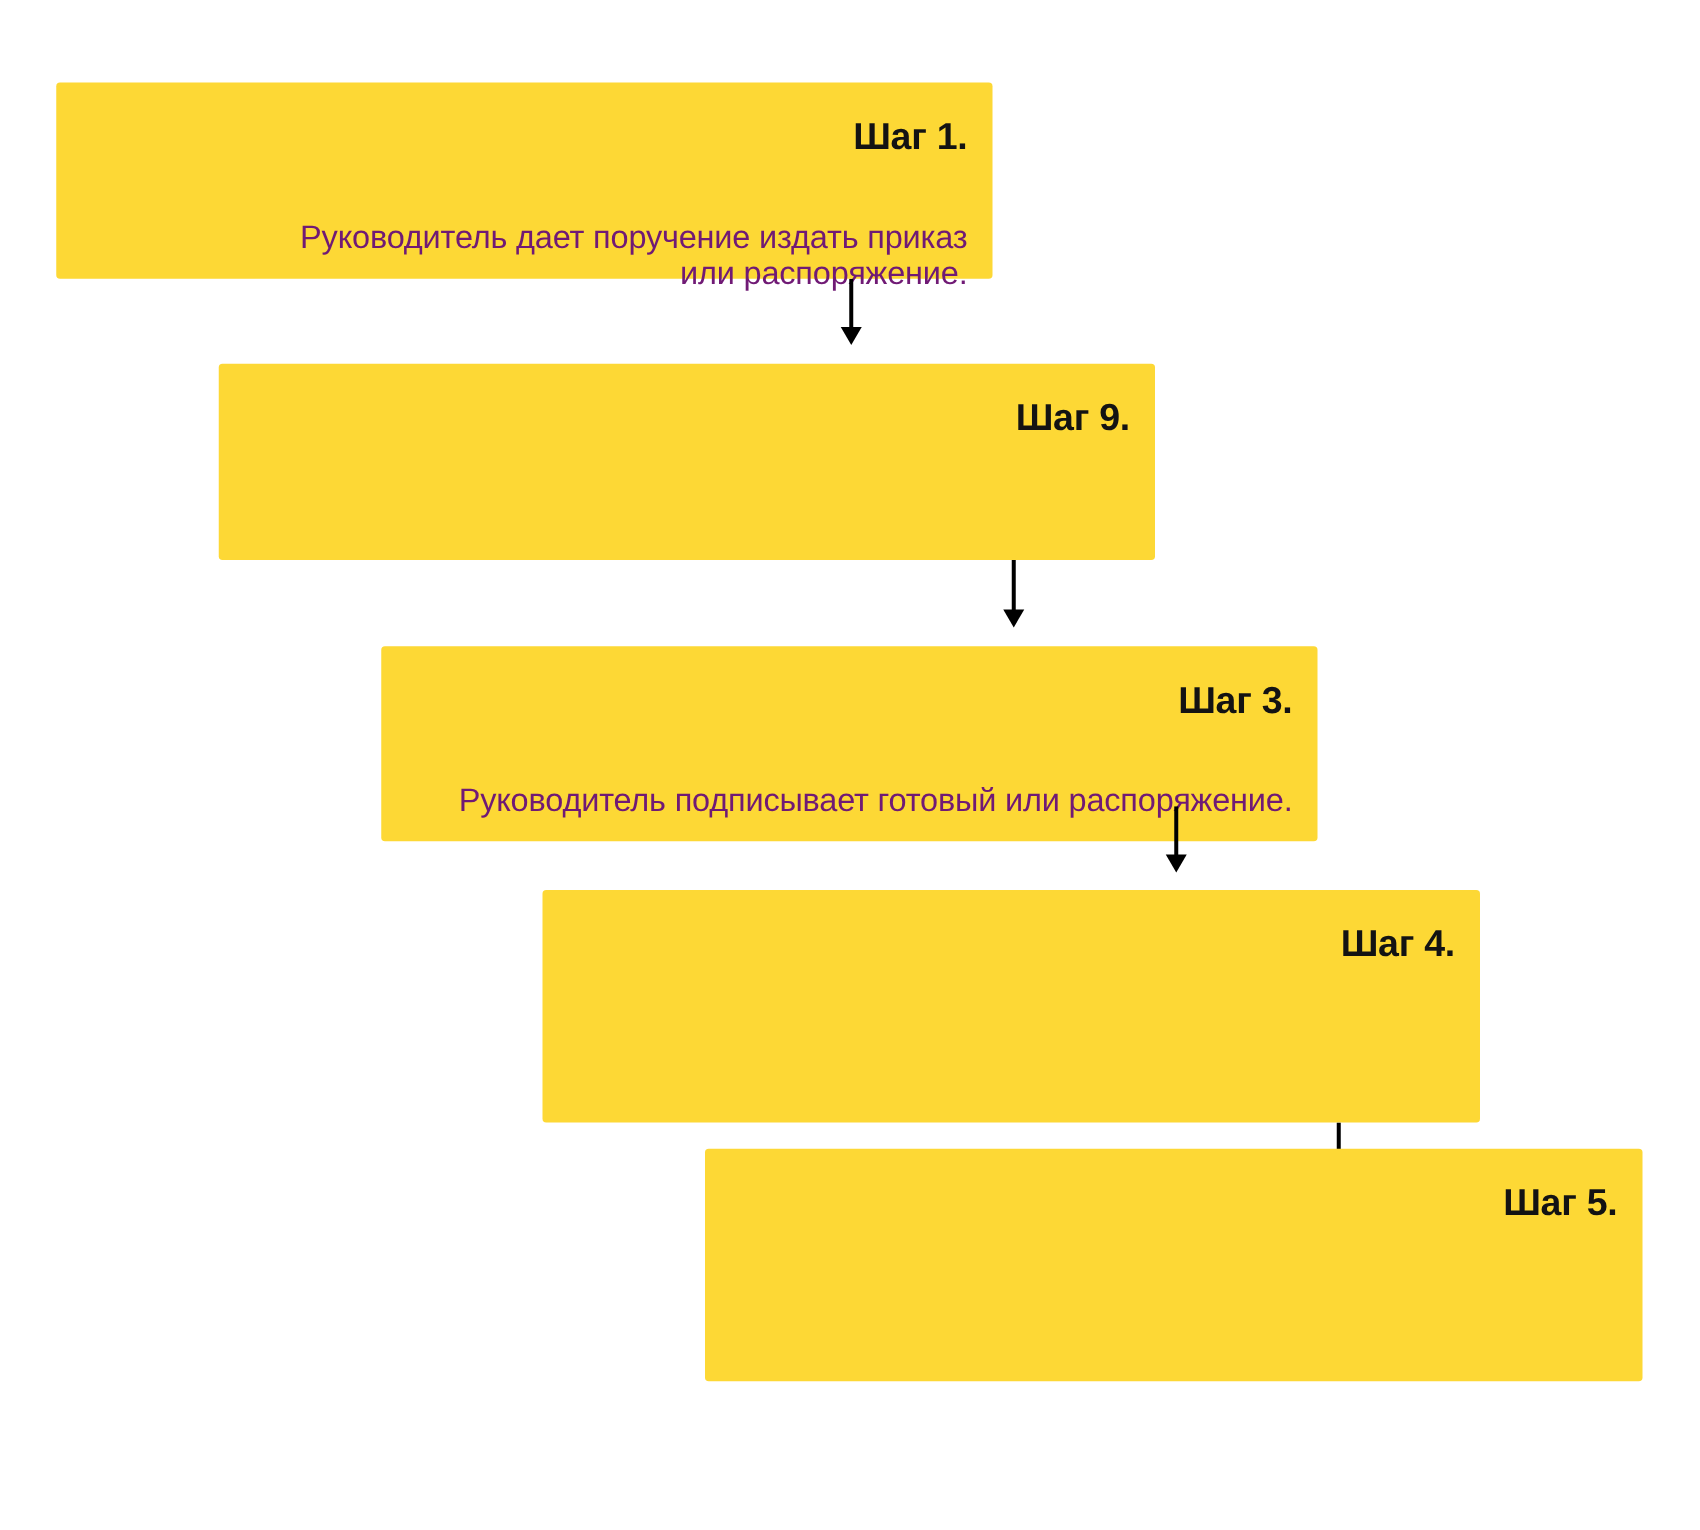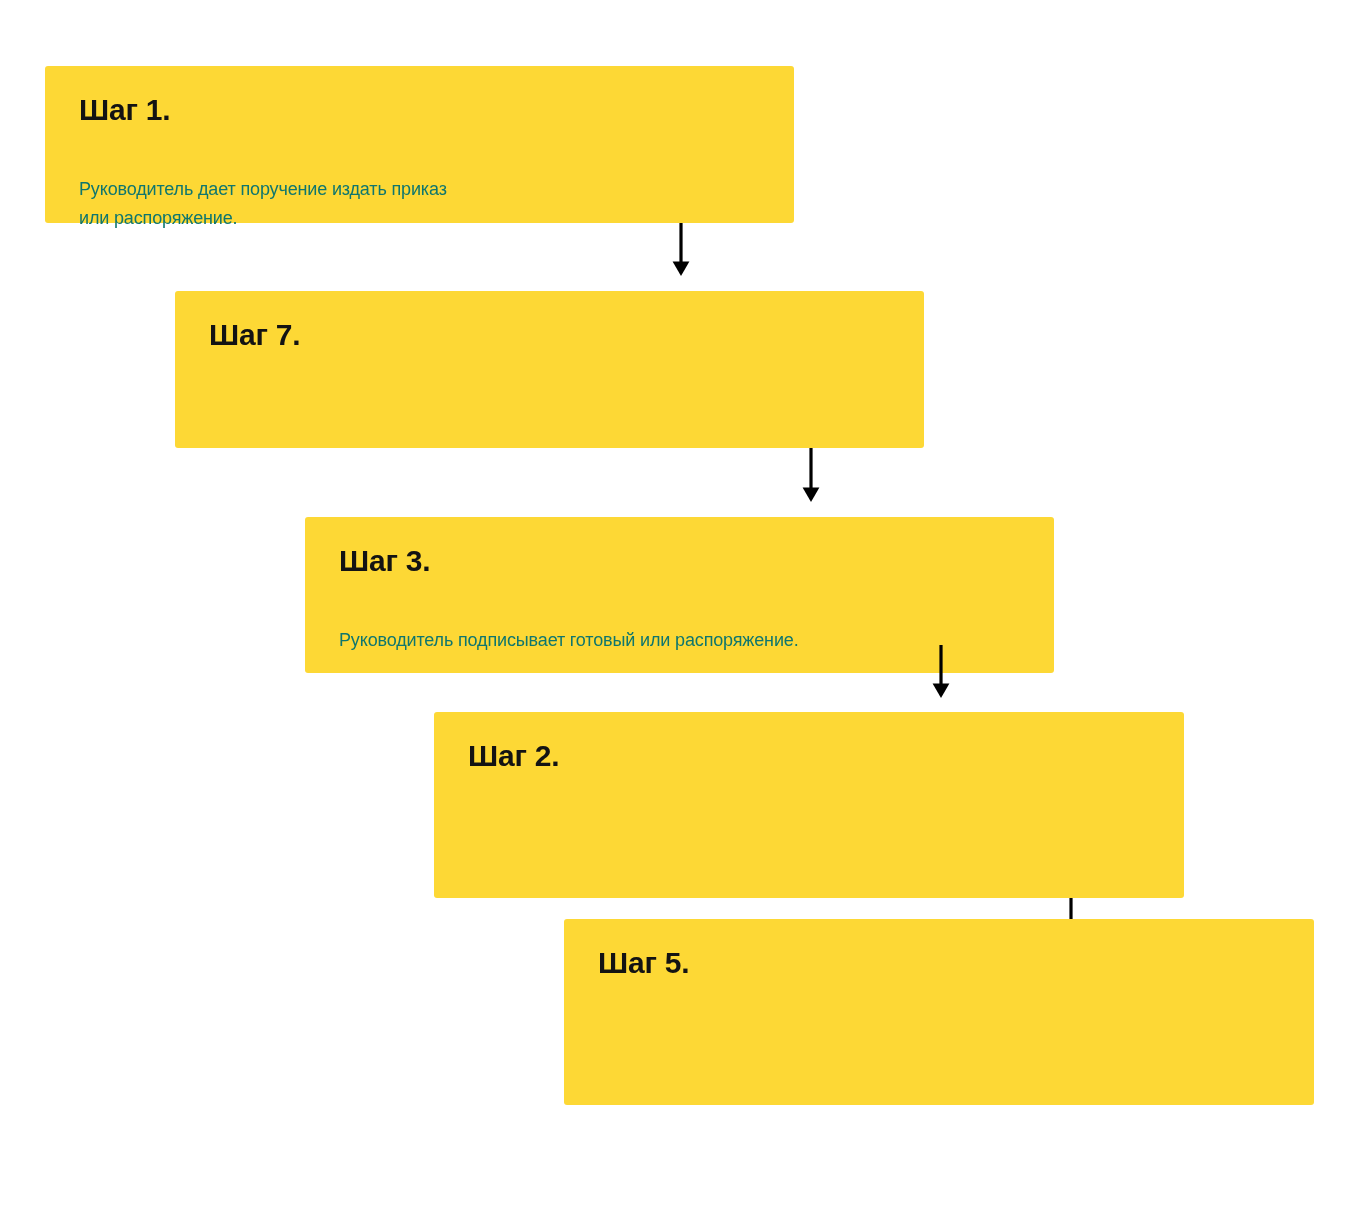--- a/index.html
+++ b/index.html
@@ -16,20 +16,21 @@
     position: relative;
     width: 1360px;
     height: 1224px;
     background: #ffffff;
   }
 
   .step-box {
     position: absolute;
     background: #FDD835;
     border-radius: 3px;
+    text-align: right;
   }
 
   .step-inner {
     position: absolute;
     left: 34px;
     right: 20px;
     top: 26px;
   }
 
   .step-title {
@@ -39,23 +40,23 @@
     line-height: 36px;
     color: #131313;
     letter-spacing: -0.2px;
     margin-bottom: 9px;
     white-space: nowrap;
   }
 
   .step-body {
     font-family: "Liberation Sans", sans-serif;
     font-weight: normal;
-    font-size: 18px;
+    font-size: 26px;
     line-height: 28.5px;
-    color: #0f766e;
+    color: #701a75;
     letter-spacing: -0.15px;
     white-space: pre-line;
     margin-top: 47px;
   }
 
   .connector {
     position: absolute;
     overflow: visible;
   }
 
@@ -76,21 +77,21 @@
 
   <div class="connector" style="left:672px; top:223px; width:18px; height:54px;">
     <svg width="18" height="54" viewBox="0 0 18 54" aria-hidden="true">
       <line x1="9" y1="0" x2="9" y2="41" stroke="#000000" stroke-width="3.2"></line>
       <polygon points="9,53 0.6,38.5 17.4,38.5" fill="#000000"></polygon>
     </svg>
   </div>
 
   <div class="step-box" style="left:175px; top:291px; width:749px; height:157px;">
     <div class="step-inner">
-      <div class="step-title">Шаг 7.</div>
+      <div class="step-title">Шаг 9.</div>
     </div>
   </div>
 
   <div class="connector" style="left:802px; top:448px; width:18px; height:55px;">
     <svg width="18" height="55" viewBox="0 0 18 55" aria-hidden="true">
       <line x1="9" y1="0" x2="9" y2="42" stroke="#000000" stroke-width="3.2"></line>
       <polygon points="9,54 0.6,39.5 17.4,39.5" fill="#000000"></polygon>
     </svg>
   </div>
 
@@ -103,21 +104,21 @@
 
   <div class="connector" style="left:932px; top:645px; width:18px; height:54px;">
     <svg width="18" height="54" viewBox="0 0 18 54" aria-hidden="true">
       <line x1="9" y1="0" x2="9" y2="41" stroke="#000000" stroke-width="3.2"></line>
       <polygon points="9,53 0.6,38.5 17.4,38.5" fill="#000000"></polygon>
     </svg>
   </div>
 
   <div class="step-box" style="left:434px; top:712px; width:750px; height:186px;">
     <div class="step-inner">
-      <div class="step-title">Шаг 2.</div>
+      <div class="step-title">Шаг 4.</div>
     </div>
   </div>
 
   <div class="connector" style="left:1062px; top:898px; width:18px; height:55px;">
     <svg width="18" height="55" viewBox="0 0 18 55" aria-hidden="true">
       <line x1="9" y1="0" x2="9" y2="42" stroke="#000000" stroke-width="3.2"></line>
       <polygon points="9,54 0.6,39.5 17.4,39.5" fill="#000000"></polygon>
     </svg>
   </div>
 

